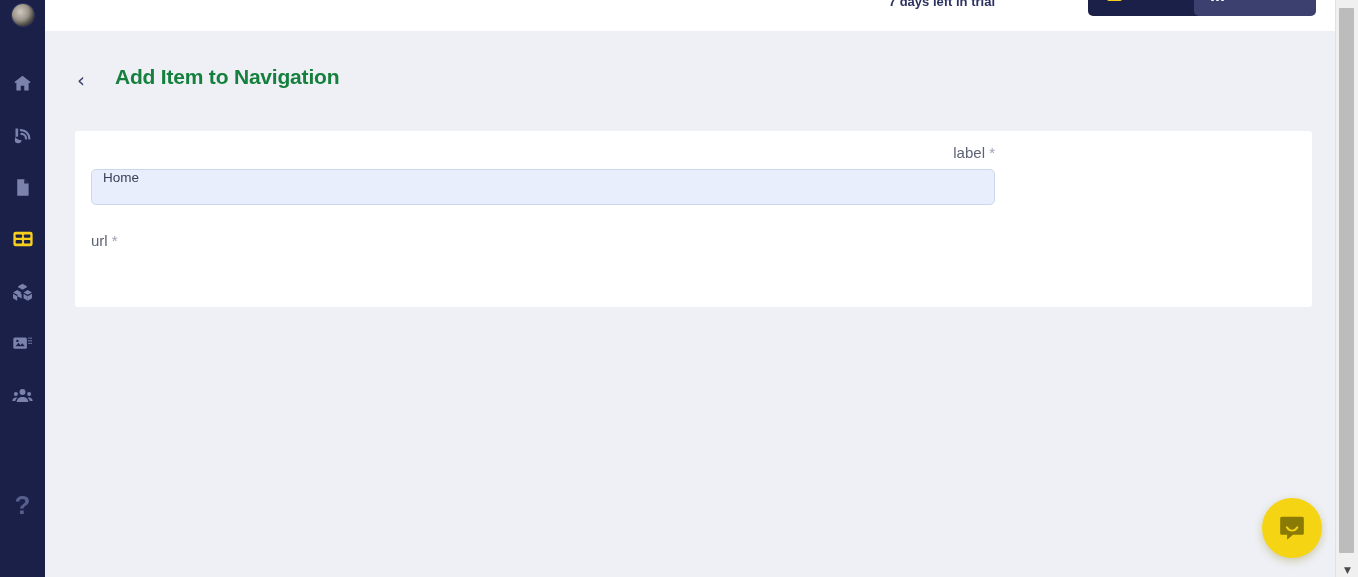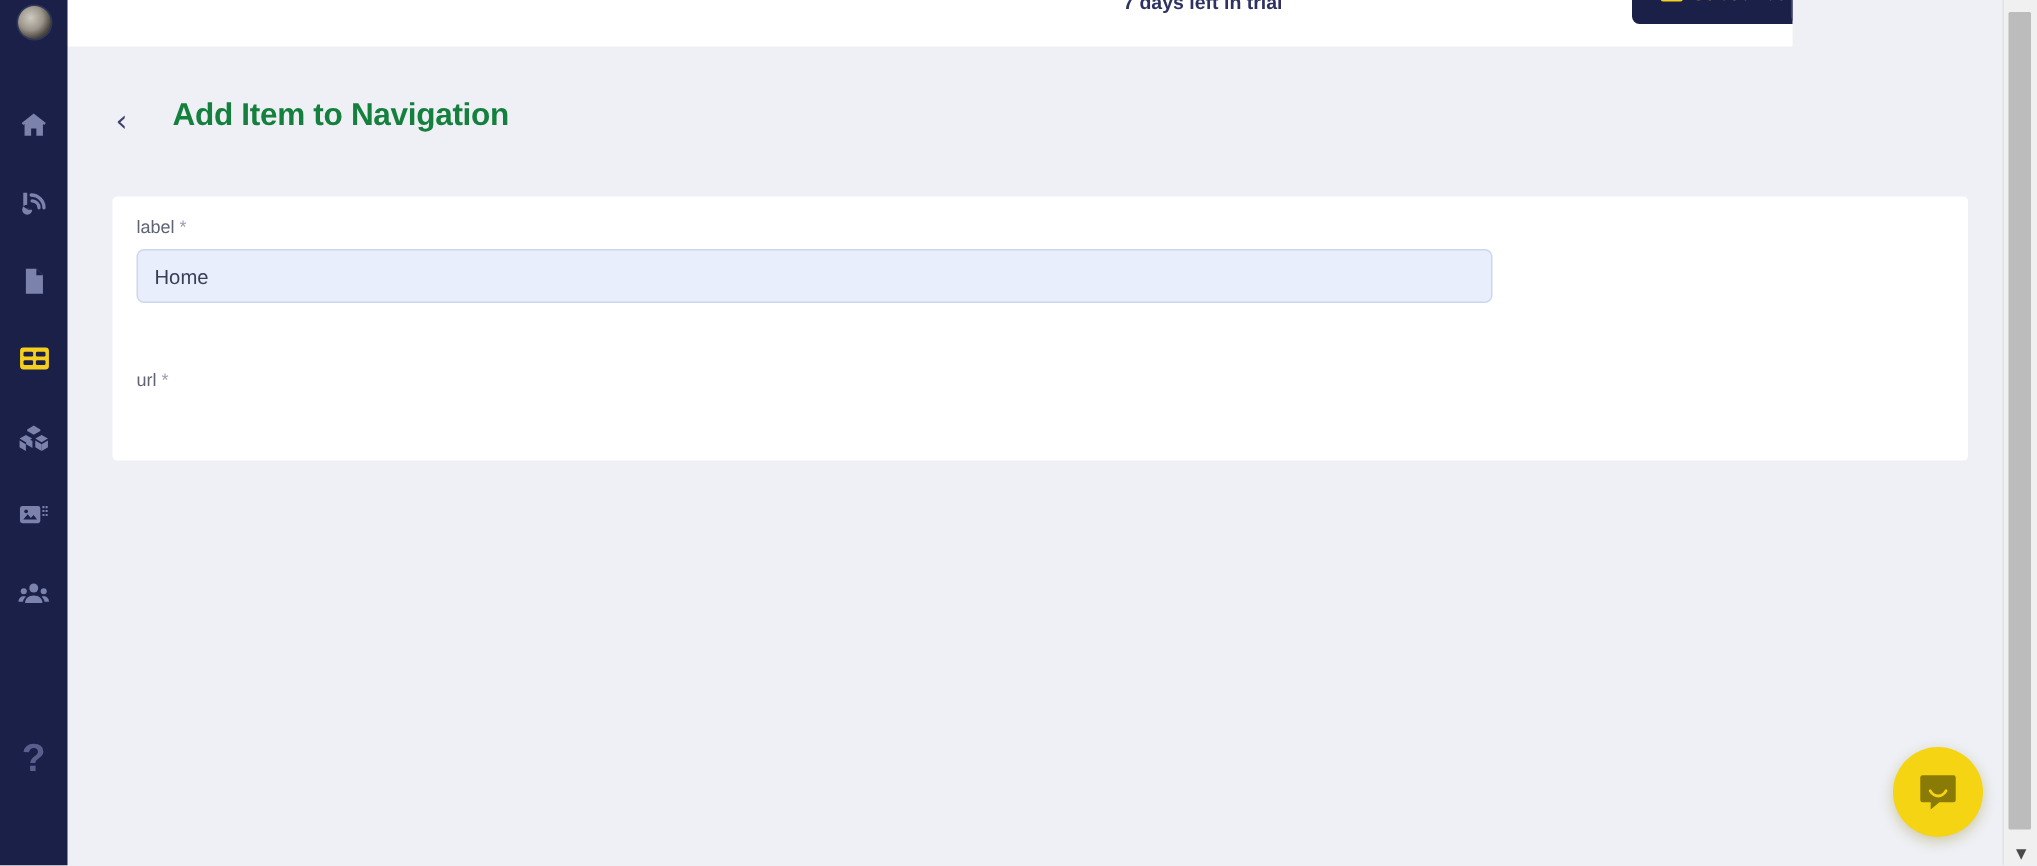--- a/index.html
+++ b/index.html
@@ -40,21 +40,21 @@
   .rail-help {
     position: absolute; left: 50%; transform: translateX(-50%);
     top: 492px;
     font-size: 26px; font-weight: bold; color: #585f8d;
     line-height: 1;
   }
 
   
   .topbar {
     position: absolute; left: 45px; top: 0;
-    width: 1150px; height: 31px;
+    width: 1290px; height: 31px;
     background: #ffffff;
     z-index: 20;
     overflow: hidden;
   }
   .trial-text {
     position: absolute; right: 340px; top: -6px;
     font-size: 13px; font-weight: bold; color: #2d3261;
     white-space: nowrap;
   }
   .btn-subscribe {
@@ -102,32 +102,32 @@
 
   
   .card {
     position: absolute; left: 30px; top: 100px;
     width: 1237px; height: 176px;
     background: #ffffff;
     border-radius: 3px;
   }
   .field { position: absolute; left: 16px; }
   .field.f1 { top: 13px; }
-  .field.f2 { top: 115px; }
+  .field.f2 { top: 101px; }
   .field-label {
-    font-size: 12px; color: #5e6475;
-    margin-bottom: 8px; font-family: "Liberation Sans", sans-serif;
+    font-size: 15px; color: #5e6475;
+    margin-bottom: 8px; font-family: "Liberation Sans", sans-serif; text-align: right;
   }
   .field-label .req { color: #9aa0b0; }
   .field-input {
     width: 904px; height: 36px;
     background: #e8eefb;
     border: 1px solid #ccd7ef;
     border-radius: 5px;
-    display: flex; align-items: center;
+    display: flex; align-items: flex-start;
     padding: 0 11px;
     font-size: 13.5px; color: #3a3f56;
   }
 
   
   .chat-fab {
     position: absolute; left: 1262px; top: 498px;
     width: 60px; height: 60px; border-radius: 50%;
     background: #f5d413;
     display: flex; align-items: center; justify-content: center;

